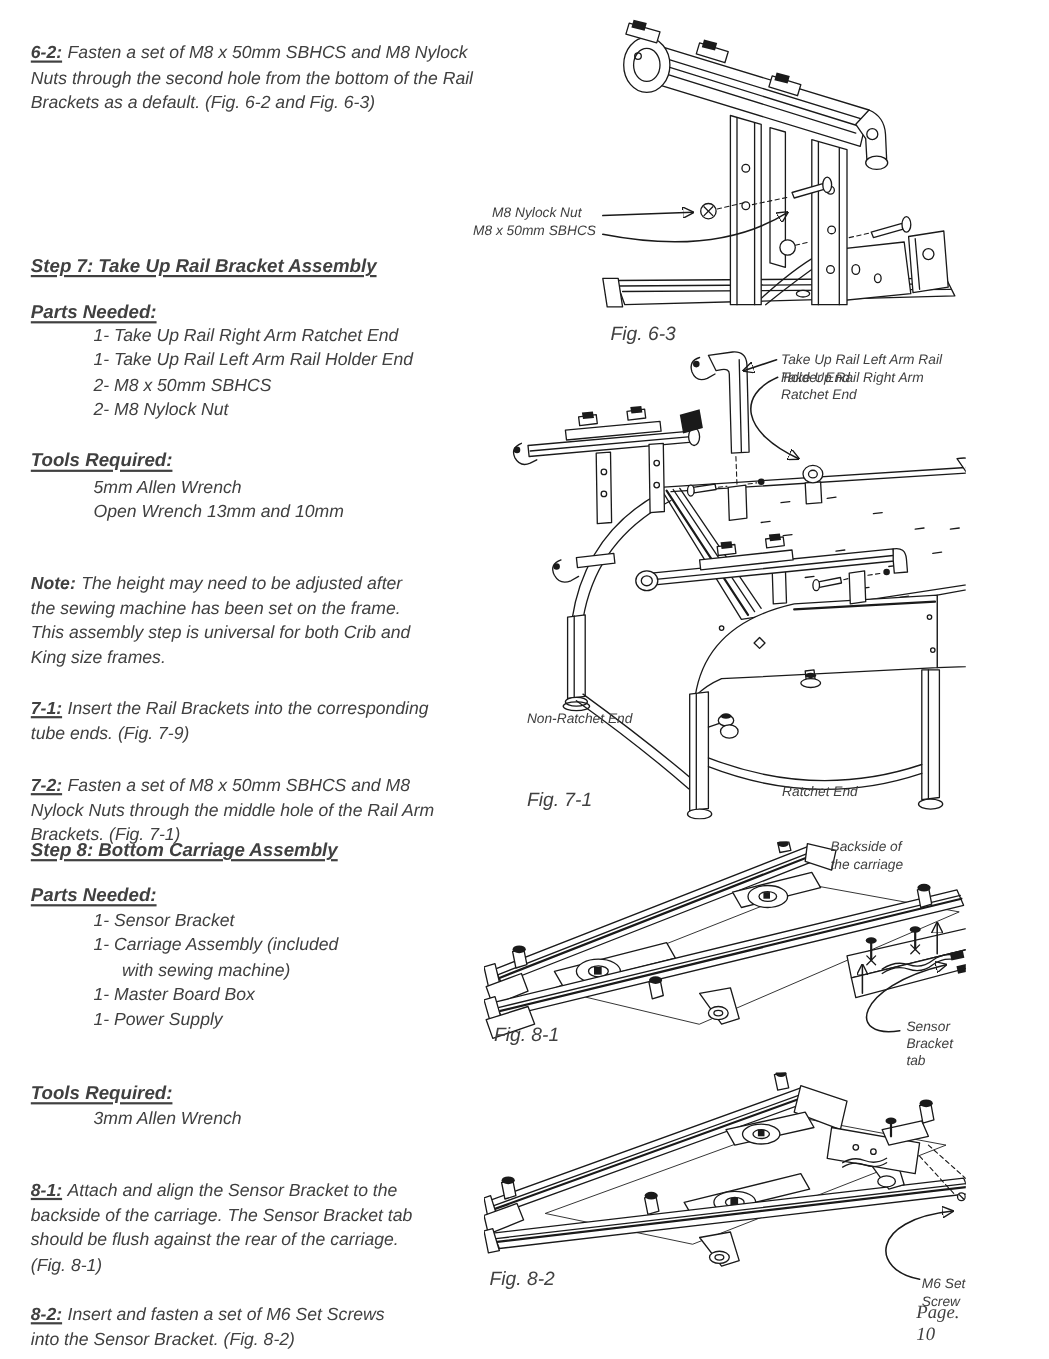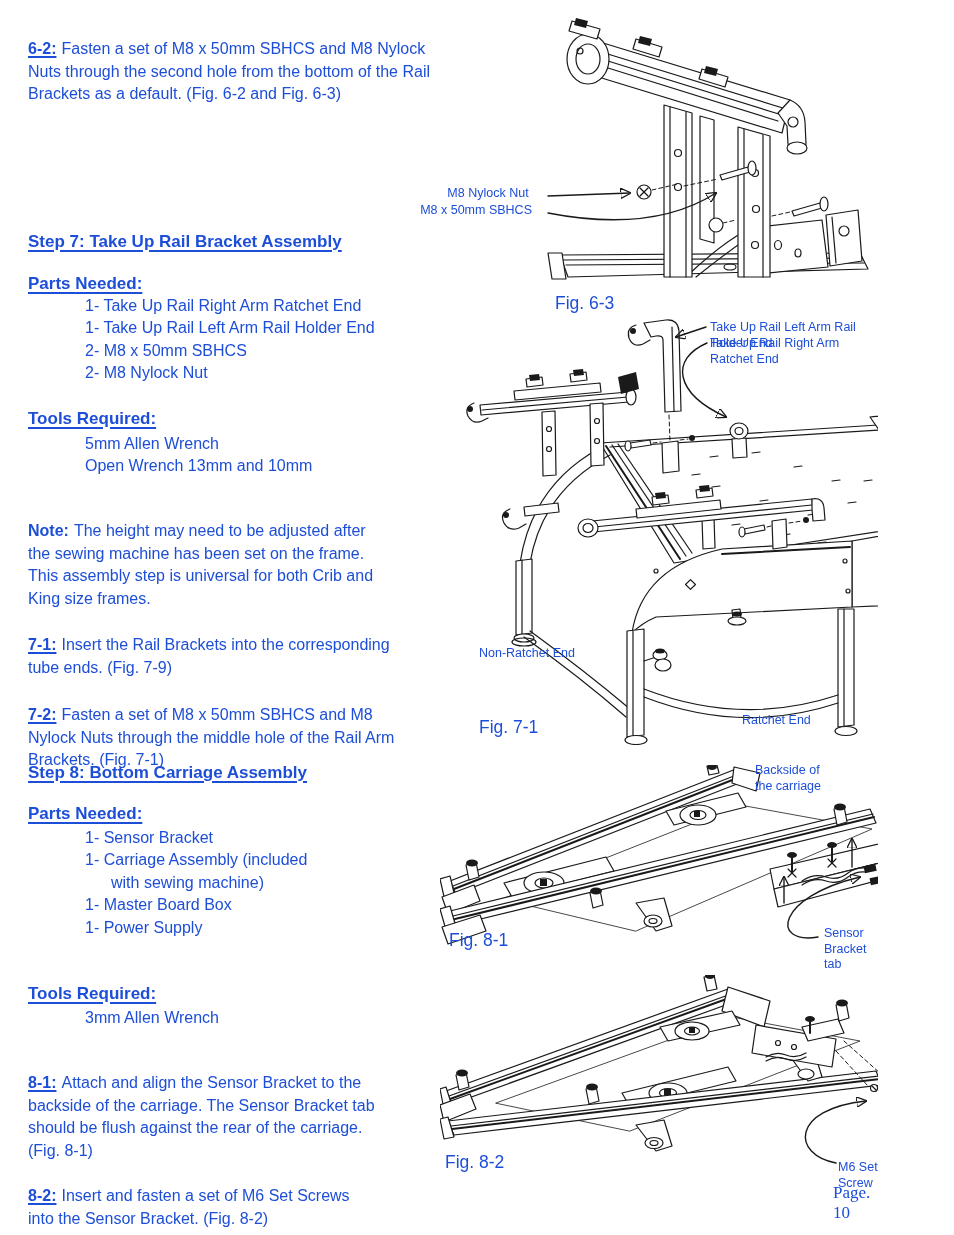--- a/index.html
+++ b/index.html
@@ -1,17 +1,17 @@
 <!DOCTYPE html>
 <html><head>
 <meta charset="utf-8">
 <style>
   html,body { margin:0; padding:0; background:#fff; }
   .page { position:relative; width:878px; height:1235px; background:#ffffff; overflow:hidden;
-          font-family:"Liberation Sans","DejaVu Sans",sans-serif; color:#1d4ed8; }
+          font-family:"Liberation Sans","DejaVu Sans",sans-serif; color:#404040;font-style:italic; }
   .block { position:absolute; left:28px; width:452px; font-size:16px; line-height:22.4px; white-space:pre-line; }
   .plabel { font-weight:bold; text-decoration:underline; text-decoration-thickness:2px; text-underline-offset:2px;
             margin-right:5px; white-space:normal; }
   .nlabel { font-weight:bold; margin-right:5px; white-space:normal; }
   .h { position:absolute; left:28px; font-size:17px; font-weight:bold; text-decoration:underline;
        text-decoration-thickness:2px; text-underline-offset:3px; line-height:22px; white-space:nowrap; }
   .list { position:absolute; left:85px; width:400px; font-size:16px; line-height:22.4px; }
   .cont { padding-left:26px; }
   .figlabel { position:absolute; font-size:12.5px; line-height:15.5px; white-space:pre-line; }
   .figcap { position:absolute; font-size:17.5px; }
@@ -161,21 +161,21 @@
     <circle class="wfill" cx="286" cy="220" r="7"></circle>
     <line class="dash" x1="293" y1="218" x2="306" y2="215"></line>
     <polygon class="wfill" points="362,206 390,198 392,203 364,211"></polygon>
     <ellipse class="wfill" cx="394" cy="199" rx="4" ry="7"></ellipse>
     <line class="dash" x1="342" y1="211" x2="360" y2="207"></line>
 
     <line class="ldr" x1="118" y1="191" x2="200" y2="188" marker-end="url(#ah)"></line>
     <path class="ldr" d="M118,208 C190,222 245,214 286,188" marker-end="url(#ah)"></path>
   </svg>
   <div class="figlabel" style="left:430px; top:186px; width:116px; text-align:center;">M8 Nylock Nut</div>
-  <div class="figlabel" style="left:416px; top:203px; width:116px; text-align:right;">M8 x 50mm SBHCS</div>
+  <div class="figlabel" style="left:430px; top:203px; width:116px; ">M8 x 50mm SBHCS</div>
   <div class="figcap" style="left:555px; top:293px;">Fig. 6-3</div>
 
   <svg class="fig" style="left:460px; top:315px;" width="494" height="430" viewBox="0 0 494 430">
 
     <polygon class="wfill" points="140,128 418,110 494,205 214,248"></polygon>
     <line class="hv" x1="146" y1="131" x2="220" y2="244"></line>
     <line x1="152" y1="130" x2="226" y2="241"></line>
     <line x1="158" y1="129" x2="232" y2="238"></line>
     <line x1="150" y1="132" x2="420" y2="115"></line>
     <line x1="420" y1="116" x2="490" y2="204"></line>
@@ -288,21 +288,21 @@
     <line class="dash" x1="193" y1="128" x2="201" y2="127"></line>
     <circle class="dk" cx="232" cy="123" r="3"></circle>
     <line class="dash" x1="220" y1="125" x2="228" y2="124"></line>
 
     <line class="ldr" x1="246" y1="12" x2="216" y2="22" marker-end="url(#ah)"></line>
     <path class="ldr" d="M247,28 C210,44 214,78 266,102" marker-end="url(#ah)"></path>
   </svg>
   <div class="figlabel" style="left:710px; top:320px;">Take Up Rail Left Arm Rail Holder End</div>
   <div class="figlabel" style="left:710px; top:336px;">Take Up Rail Right Arm Ratchet End</div>
   <div class="figlabel" style="left:479px; top:646px;">Non-Ratchet End</div>
-  <div class="figlabel" style="left:742px; top:713px;">Ratchet End</div>
+  <div class="figlabel" style="left:711px; top:713px;">Ratchet End</div>
   <div class="figcap" style="left:479px; top:717px;">Fig. 7-1</div>
 
   <svg class="fig" style="left:440px; top:765px;" width="470" height="200" viewBox="0 0 470 200">
     <polygon class="wfill thin" points="62,134 300,40 432,64 196,166"></polygon>
 
     <polygon class="wfill" points="10,116 296,4 302,17 16,129"></polygon>
     <line x1="13" y1="121" x2="299" y2="9"></line>
     <line class="hv" x1="14" y1="124" x2="300" y2="12"></line>
     <polygon class="wfill" points="0,114 10,111 15,132 5,136"></polygon>
     <polygon class="wfill" points="2,132 34,120 40,136 8,149"></polygon>

